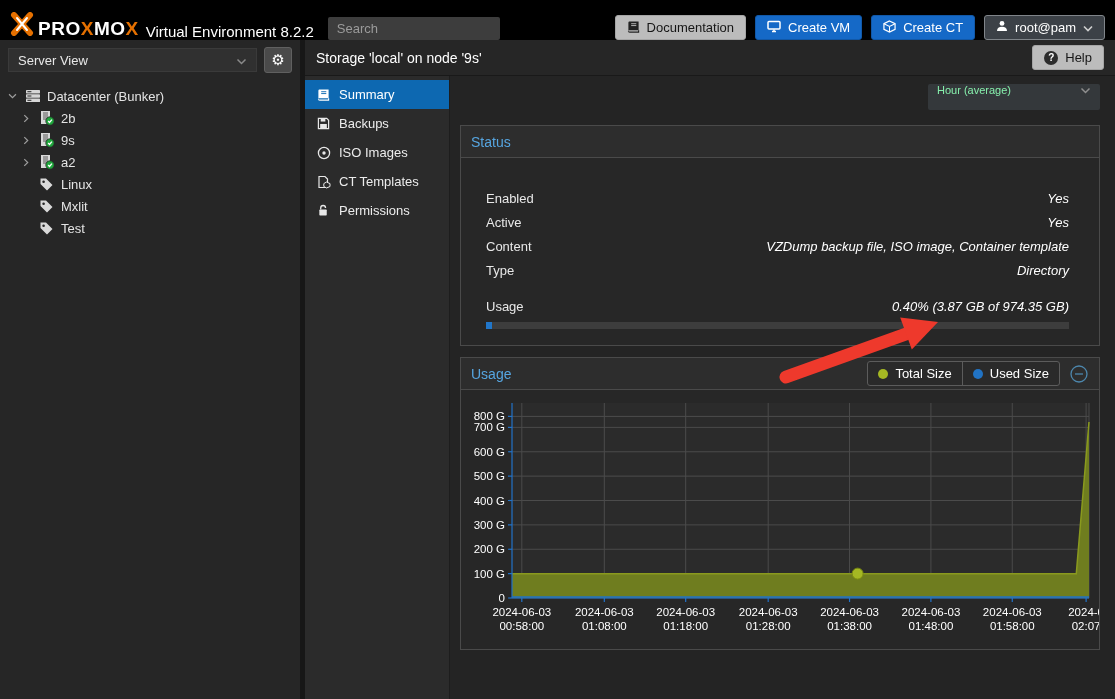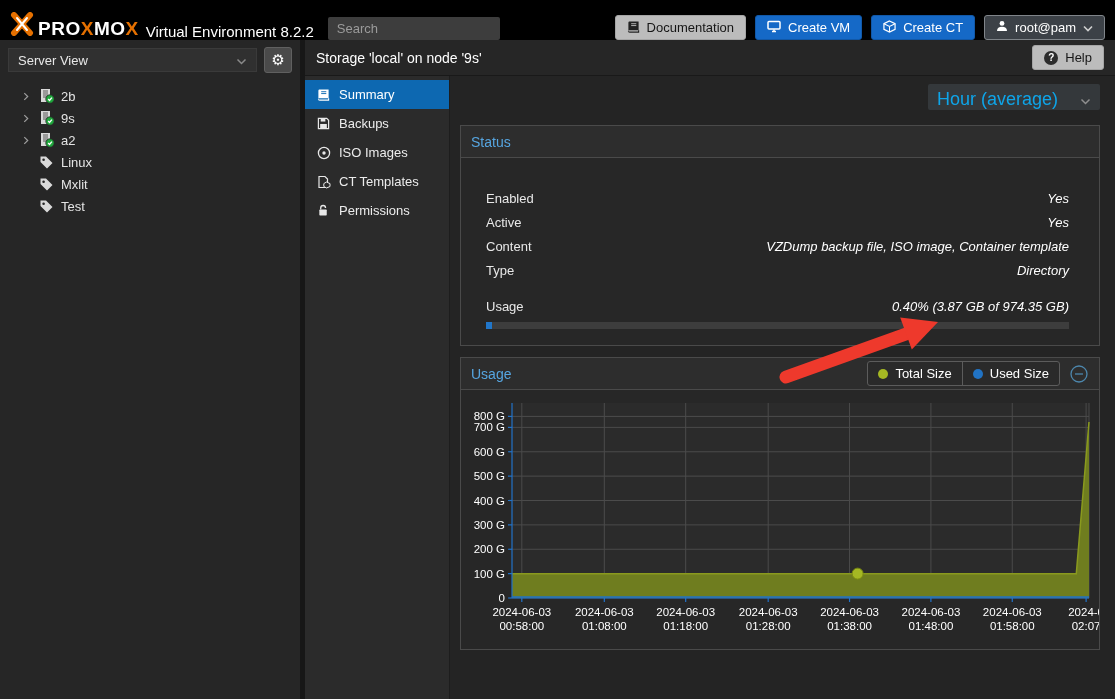--- a/index.html
+++ b/index.html
@@ -50,22 +50,22 @@
   .content-body { flex:1; display:flex; min-height:0; }
   .tabcol { width:144px; background:#2b2b2b; padding-top:4px; flex:0 0 144px; }
   .tab { height:29px; display:flex; align-items:center; gap:8px; padding:0 11px;
          color:#ececec; font-size:13px; cursor:pointer; }
   .tab.selected { background:#0d68b1; color:#ffffff; }
   .tab .ticn { width:15px; display:flex; justify-content:center; }
 
   .content { flex:1; background:#242424; padding:6px 15px 0 10px; border-left:1px solid #1d1d1d; min-width:0; }
 
   .toolbar-row { display:flex; justify-content:flex-end; margin:2px 0 15px 0; }
-  .range-select { width:172px; height:26px; background:#34383b; color:#0ea5e9; display:flex;
-                  align-items:flex-end; justify-content:space-between; padding:0 9px; font-size:18px;
+  .range-select { width:172px; height:26px; background:#34383b; color:#86efac; display:flex;
+                  align-items:flex-start; justify-content:space-between; padding:0 9px; font-size:11px;
                   border-radius:2px; cursor:pointer; }
 
   
   .panel { border:1px solid #4a4a4a; margin-bottom:11px; background:#272727; }
   .panel-header { height:32px; background:#2d2d2d; border-bottom:1px solid #4a4a4a;
                   display:flex; align-items:center; padding:0 10px; color:#56a5e0; font-size:14px; }
   .status-body { padding:28px 30px 16px 25px; }
   .srow { display:flex; justify-content:space-between; height:24px; align-items:center; font-size:13px; }
   .srow .lbl { color:#e8e8e8; }
   .srow .val { color:#fff; text-align:right;font-style:italic; }
@@ -156,20 +156,38 @@
               <path d="M1 1.5 L5 5.5 L9 1.5" fill="none" stroke="#8a8a8a" stroke-width="1.5"></path>
             </svg>
         </span>
       </div>
       <div class="gearbtn">
           <span>⚙</span>
         </div>
     </div>
     <div class="tree">
 
+      <div class="tree-row">
+        <span class="expander">
+          <svg width="9" height="6" viewBox="0 0 10 7">
+              <path d="M1 1.5 L5 5.5 L9 1.5" fill="none" stroke="#9e9e9e" stroke-width="1.4"></path>
+            </svg>
+        </span>
+        <span class="ticon">
+          <svg width="16" height="14" viewBox="0 0 16 14">
+              <rect x="1" y="1" width="14" height="3.4" rx="0.6" fill="#d6d6d6"></rect>
+              <rect x="1" y="5.3" width="14" height="3.4" rx="0.6" fill="#d6d6d6"></rect>
+              <rect x="1" y="9.6" width="14" height="3.4" rx="0.6" fill="#d6d6d6"></rect>
+              <rect x="2.4" y="2.2" width="4" height="1" fill="#262626"></rect>
+              <rect x="2.4" y="6.5" width="4" height="1" fill="#262626"></rect>
+              <rect x="2.4" y="10.8" width="4" height="1" fill="#262626"></rect>
+            </svg>
+        </span>
+        <span>Datacenter (Bunker)</span>
+      </div>
 
       <div class="tree-row child">
         <span class="expander">
           <svg width="6" height="9" viewBox="0 0 7 10">
               <path d="M1.5 1 L5.5 5 L1.5 9" fill="none" stroke="#9e9e9e" stroke-width="1.4"></path>
             </svg>
         </span>
         <span class="ticon">
           <svg width="16" height="16" viewBox="0 0 16 16">
               <rect x="2" y="1" width="9" height="13" fill="#d9d9d9"></rect>

